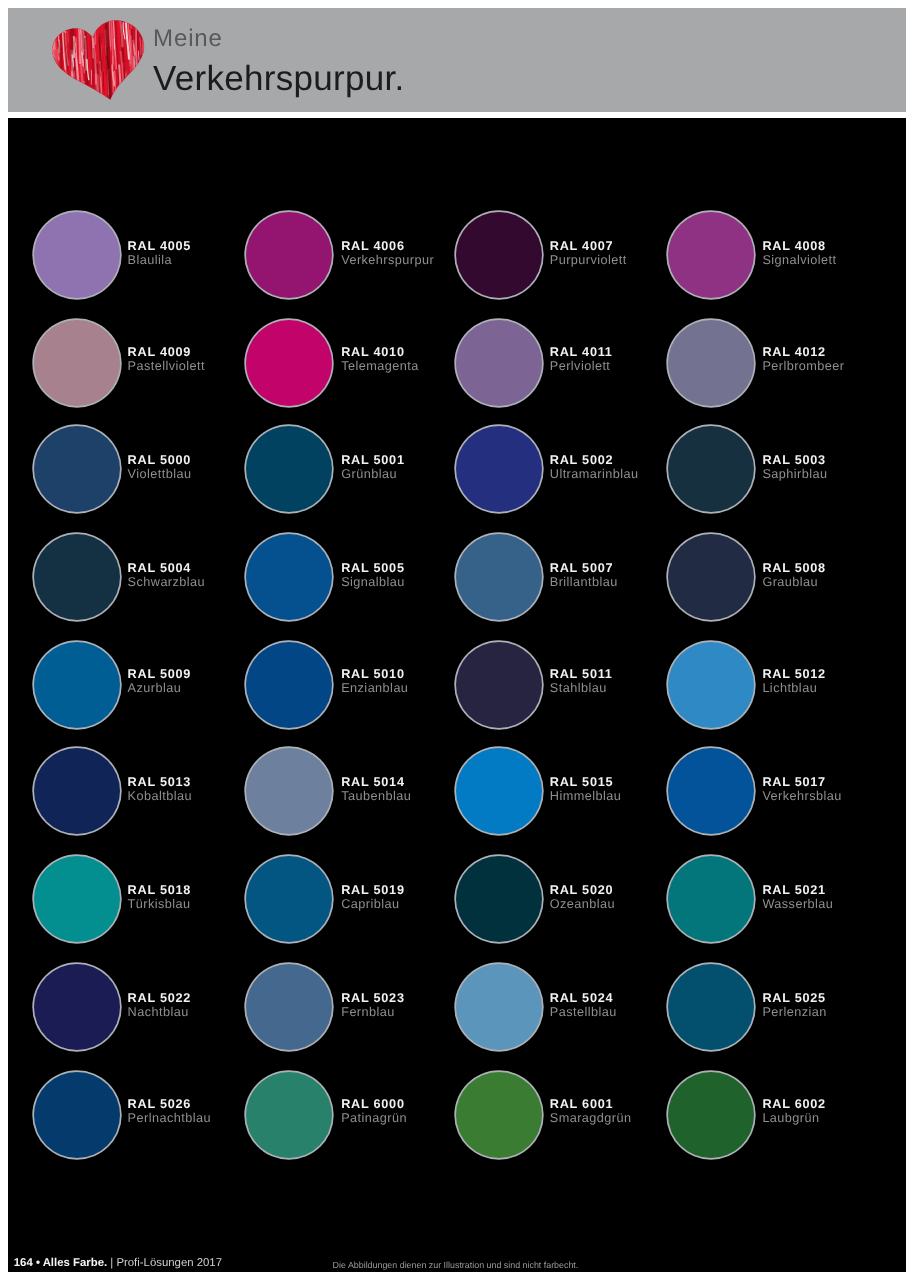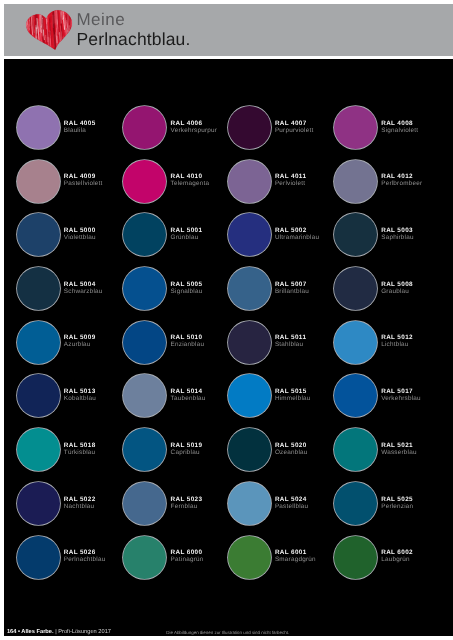--- a/index.html
+++ b/index.html
@@ -13,21 +13,21 @@
   #page{position:relative;width:453px;height:640px;background:#ffffff;}
   #headerbar{
     will-change:transform;
     position:absolute;left:4px;top:4px;width:449px;height:51.5px;
     background:#a6a8aa;
   }
   #logo-heart{position:absolute;left:22.4px;top:7.1px;width:50px;height:39px;overflow:visible;}
   #logo-text{position:absolute;left:72.5px;top:8px;height:42px;}
   .logo-line1{
     position:absolute;left:0;top:0;
-    font-size:17px;line-height:15.5px;color:#59595b;font-weight:400;
+    font-size:12px;line-height:15.5px;color:#59595b;font-weight:400;
     letter-spacing:0.45px;white-space:nowrap;
   }
   .logo-line2{
     position:absolute;left:0;top:19.2px;
     font-size:17.5px;line-height:17.5px;color:#1c1c1c;font-weight:400;
     letter-spacing:0.15px;white-space:nowrap;
   }
   #board{
     will-change:transform;
     position:absolute;left:4px;top:58.5px;width:449px;height:576.5px;
@@ -341,21 +341,21 @@
               <path d="M55.5,2 C54.5,34 56.5,66 56.5,106" stroke="#4A030C" stroke-width="1.5" opacity="0.55"></path>
               <path d="M57.4,2 C56.4,34 58.4,66 58.4,106" stroke="#66040F" stroke-width="1" opacity="0.4"></path>
               <path d="M53.6,2 C52.6,34 54.6,66 54.6,106" stroke="#66040F" stroke-width="0.9" opacity="0.36"></path>
             </g>
           </g>
           <path d="M47,100C40,90 31,80 21,69C10,57 4,46 4,33C4,16 16,3 30,3C40,3 45,11 48,19C51,11 60,2 70,2C84,2 96,15 96,32C96,48 88,60 72,73C60,83 52,91 47,100Z" fill="none" stroke="#C20A20" stroke-width="0.7" opacity="0.3"></path>
         </g>
       </svg>
     <div id="logo-text">
       <div class="logo-line1">Meine</div>
-      <div class="logo-line2">Perlnachtblau.</div>
+      <div class="logo-line2">Verkehrspurpur.</div>
     </div>
   </div>
   <div id="board">
     <div class="swatch" style="left:12.5px;top:46.9px;">
       <div class="disc" style="background: rgb(143, 114, 176);"></div>
       <div class="labels">
         <div class="code">RAL 4005</div>
         <div class="cname">Blaulila</div>
       </div>
     </div>

